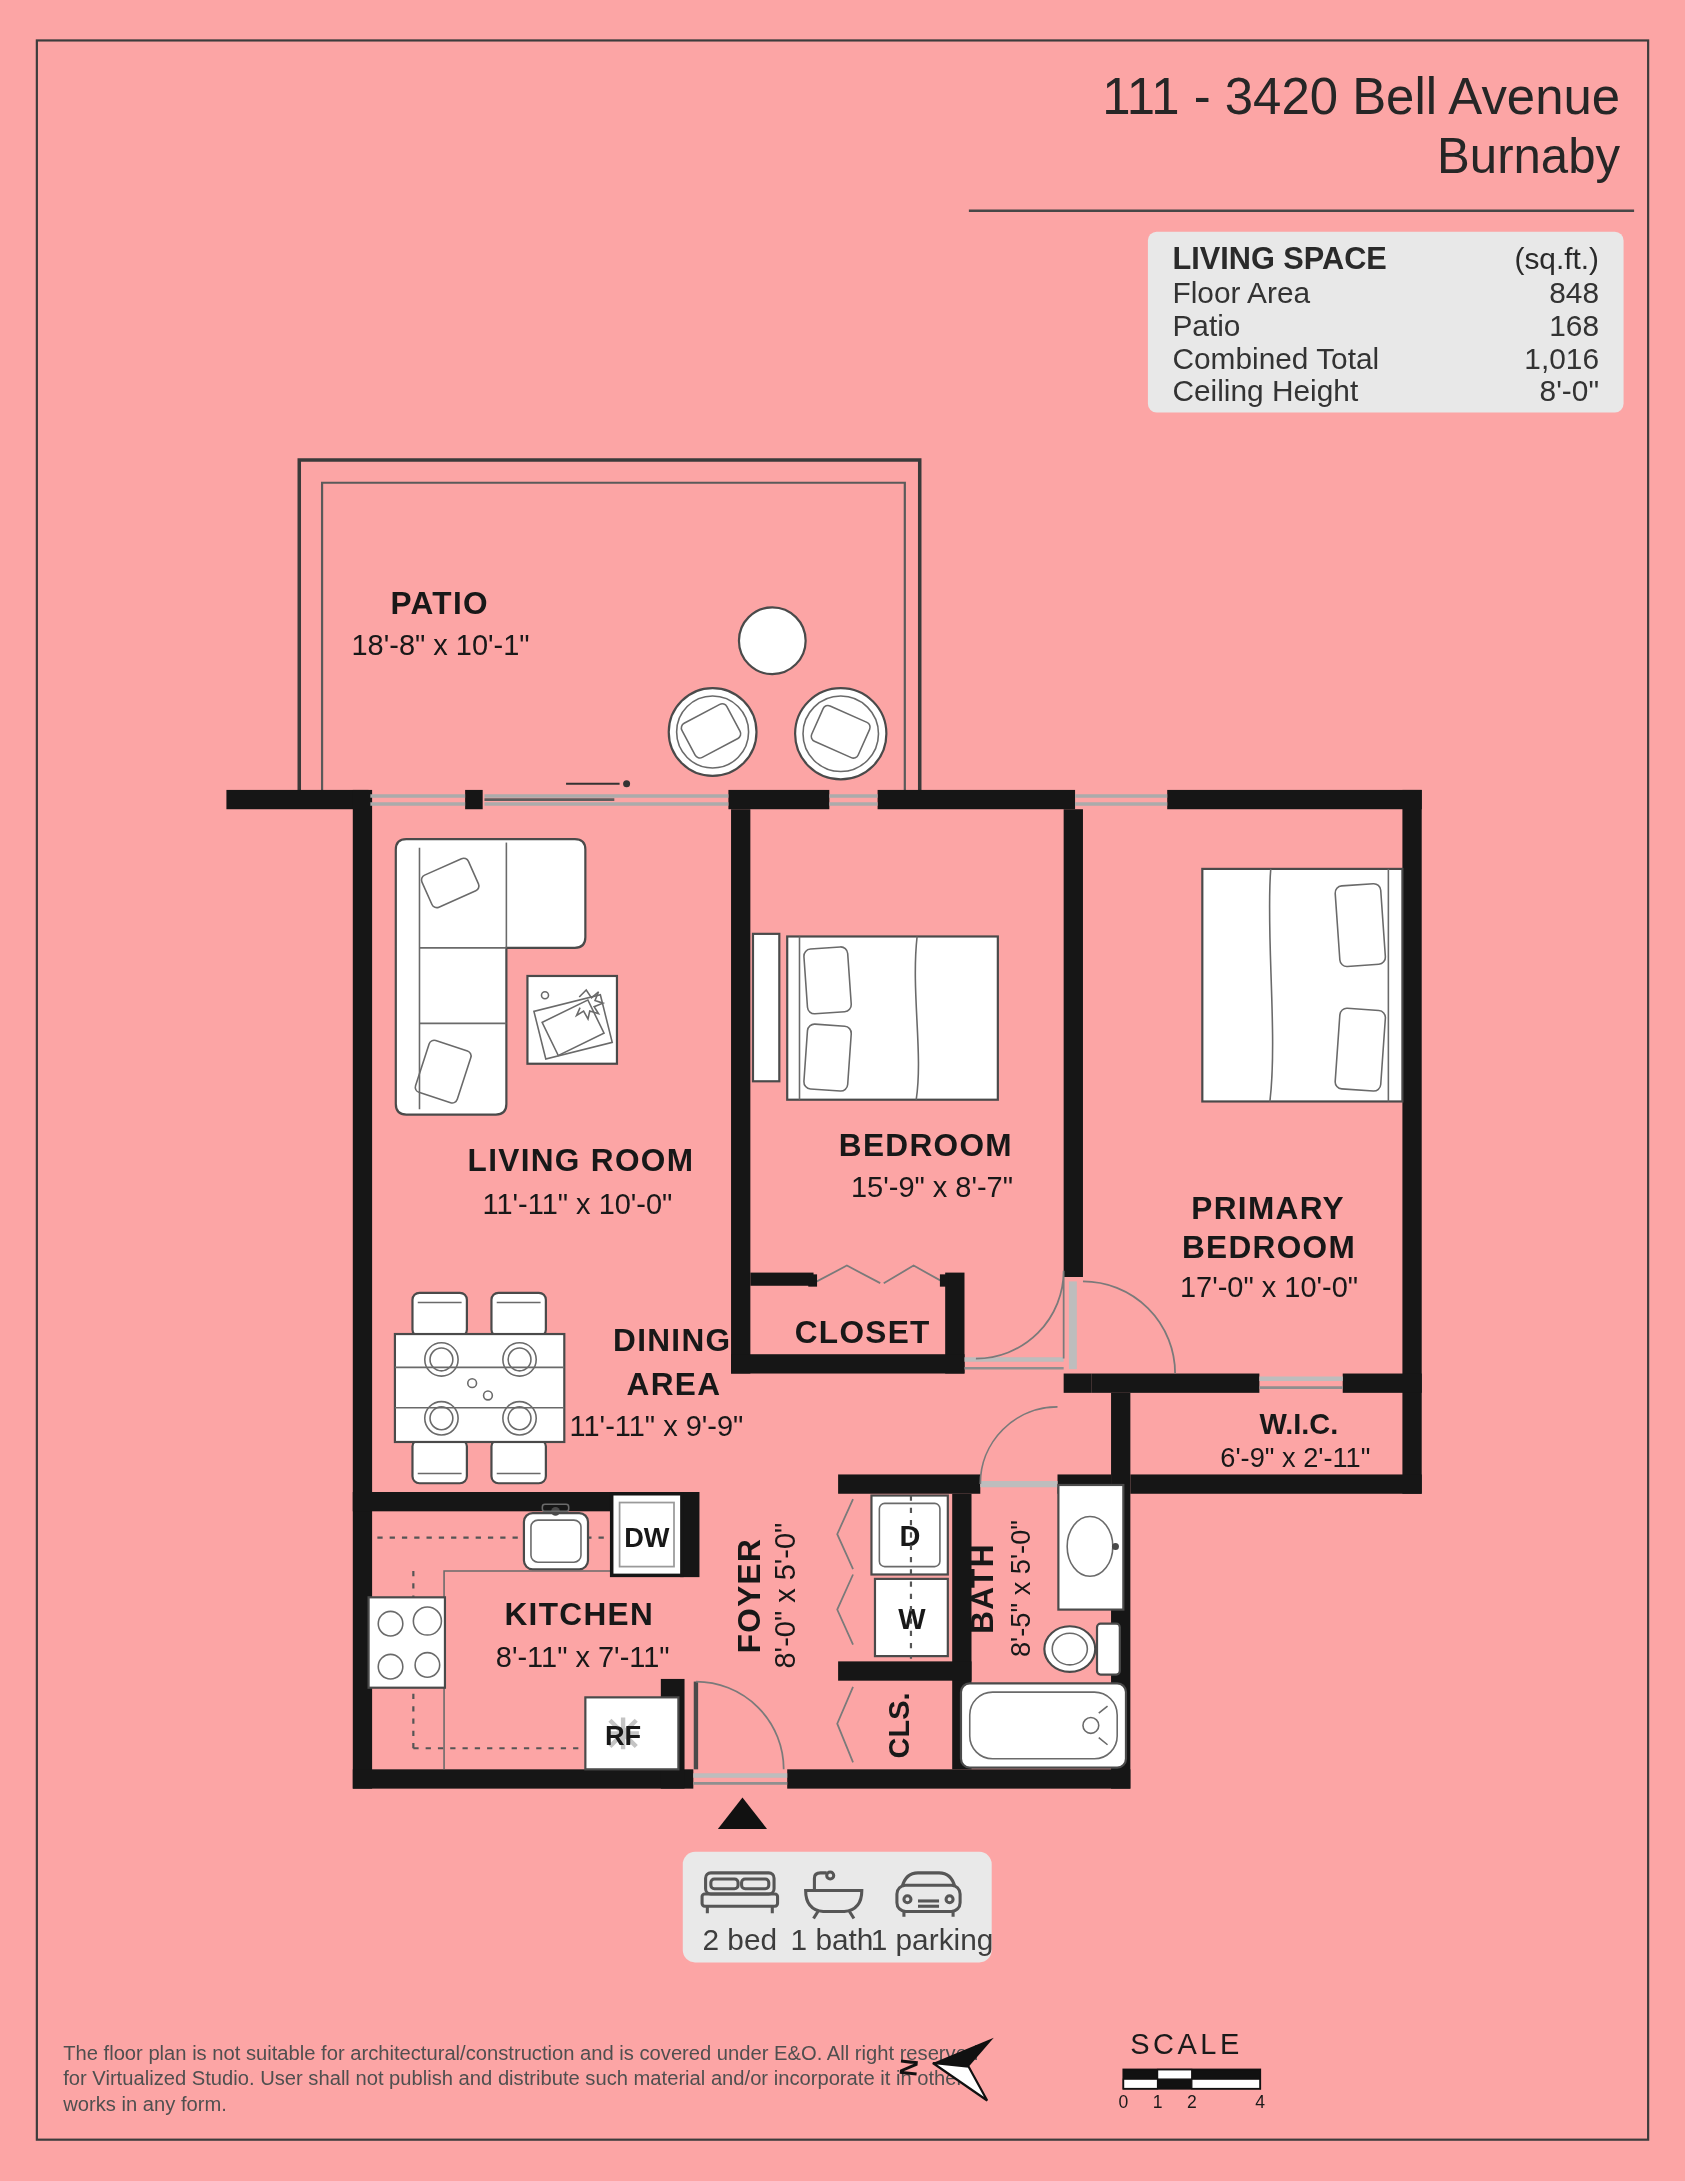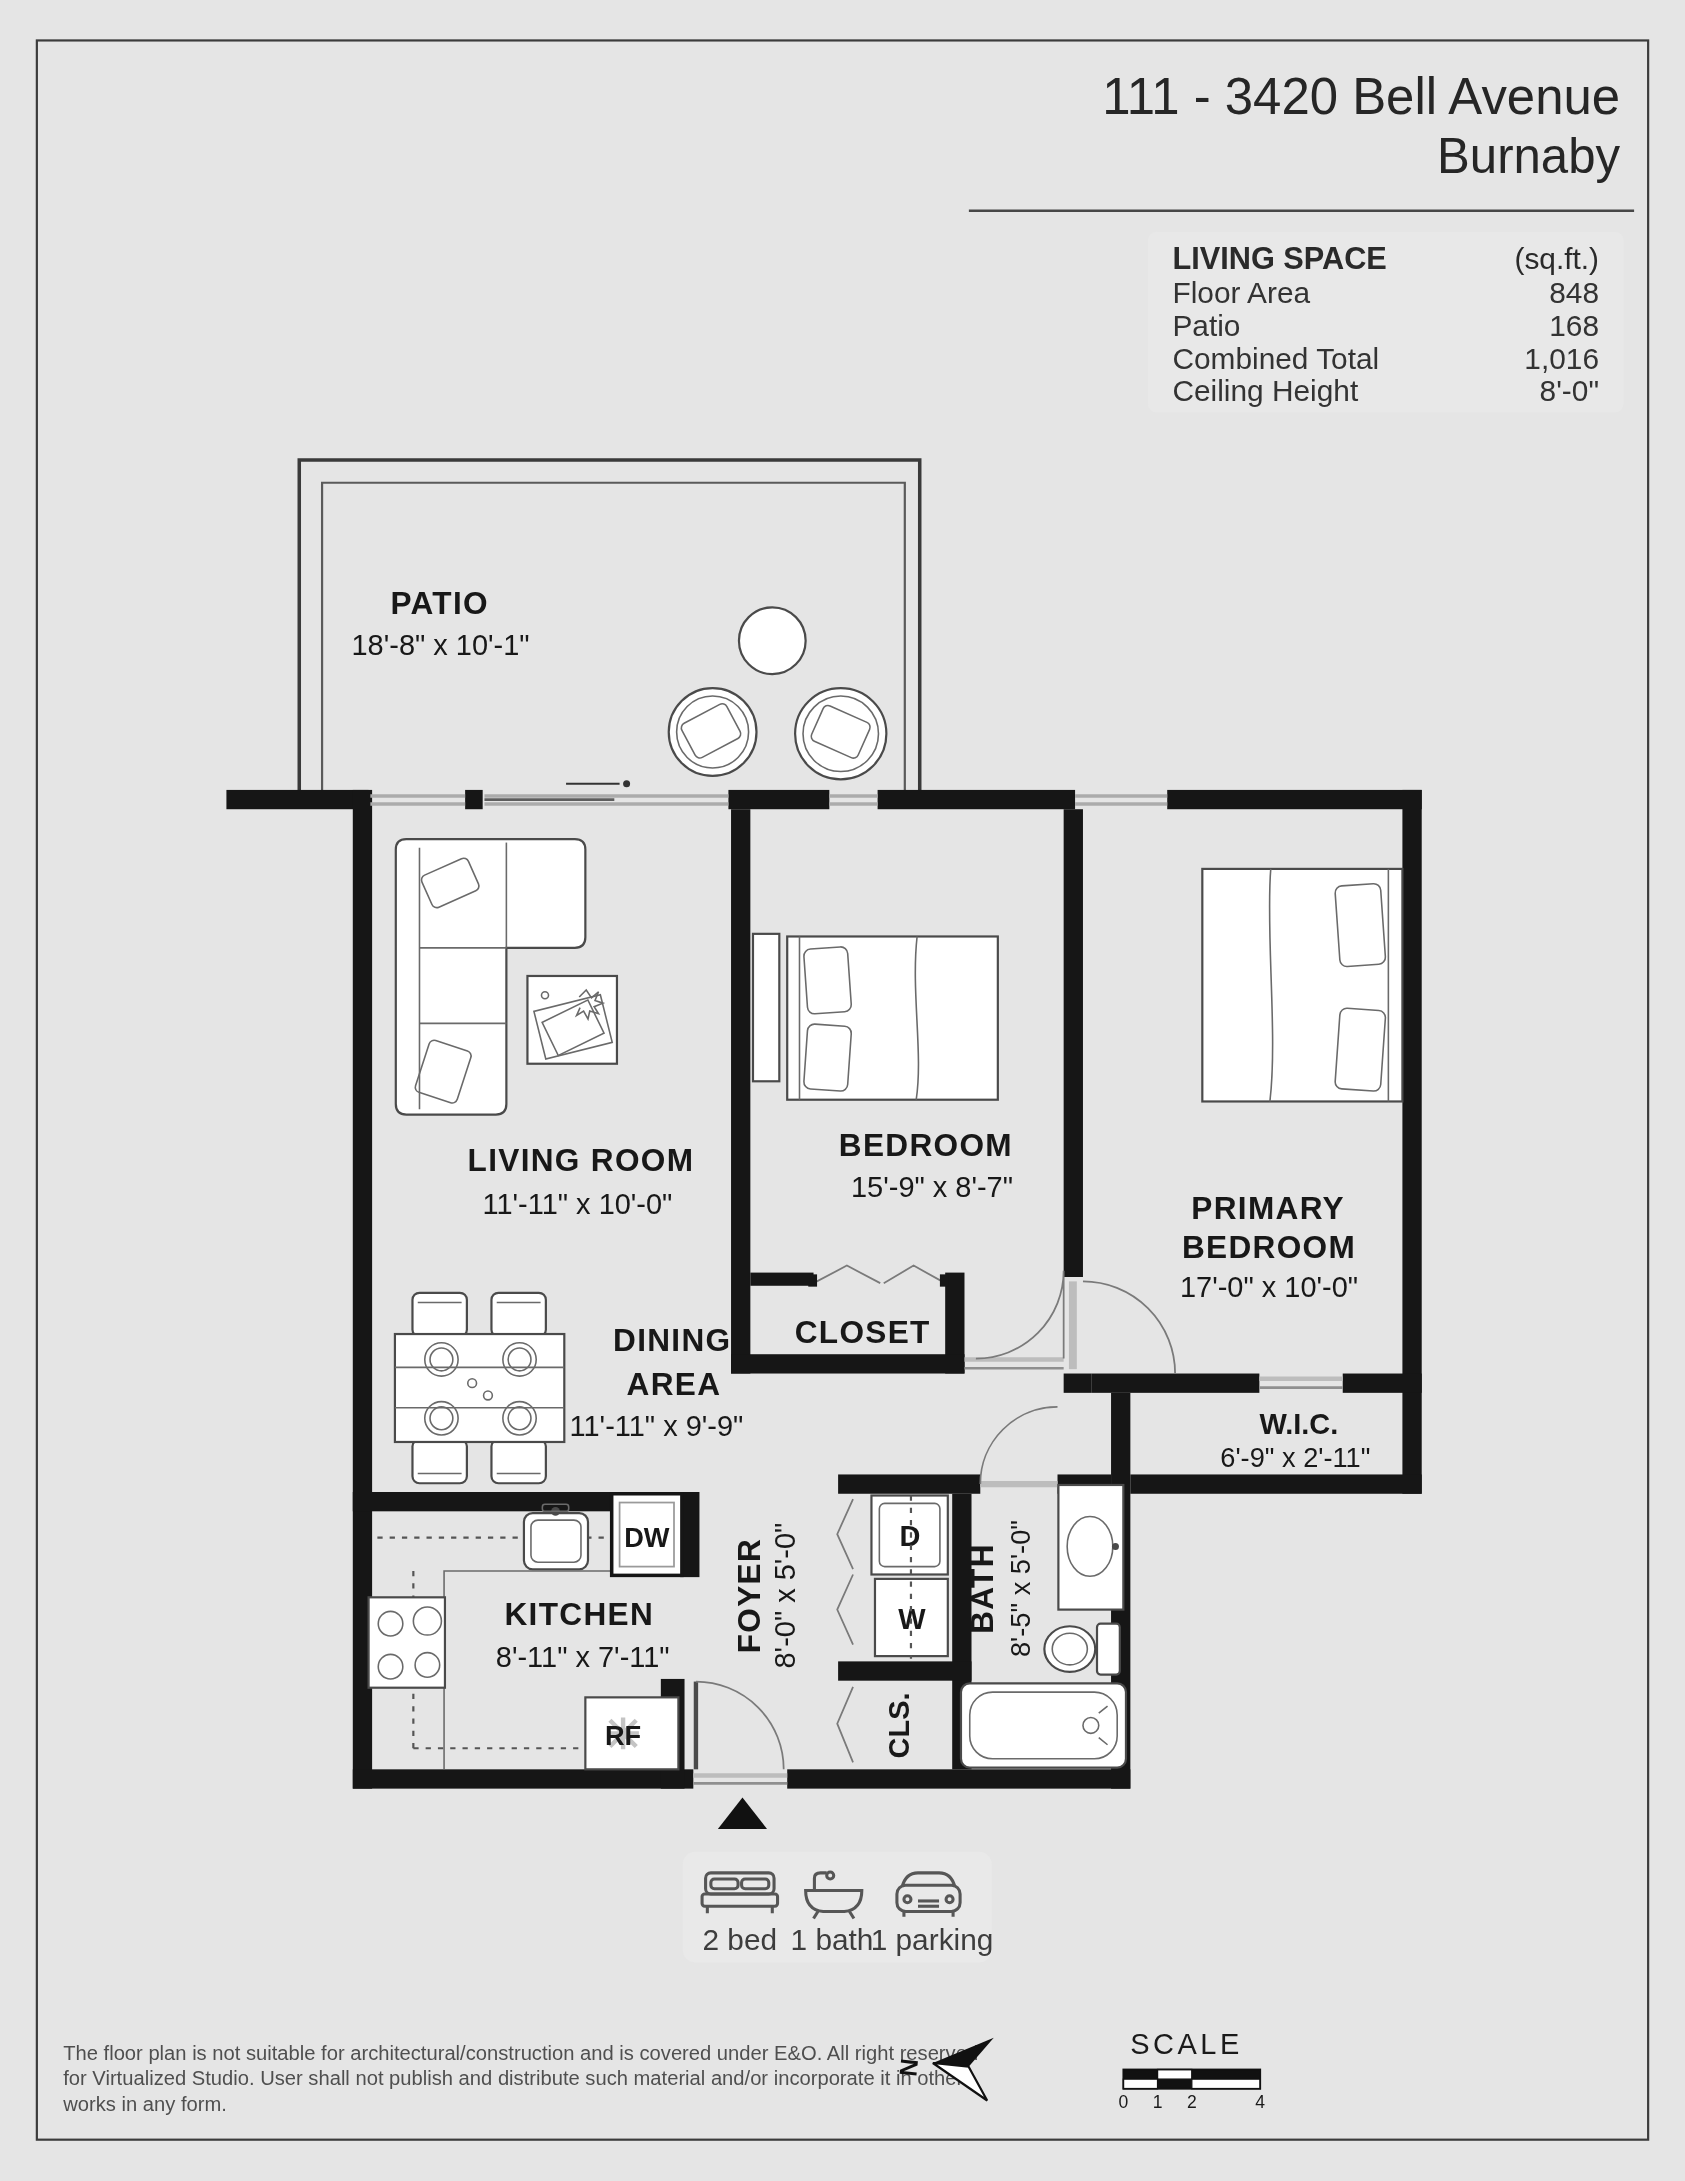--- a/index.html
+++ b/index.html
@@ -1,16 +1,16 @@
 <!DOCTYPE html>
 <html style="font-size:14px"><head>
 <meta charset="utf-8">
 <style>
   html,body{margin:0;padding:0;background:#ffffff;}
-  .page{position:relative;width:1685px;height:2181px;background:#e5e5e5;font-family:"Liberation Sans",sans-serif;}
+  .page{position:relative;width:1685px;height:2181px;background:#fca5a5;font-family:"Liberation Sans",sans-serif;}
   svg{position:absolute;top:0;left:0;}
   text{fill:#1e1e1e;}
   .title1{font-size:58px;font-weight:400;fill:#262626;}
   .title2{font-size:56px;font-weight:400;fill:#262626;}
   .spec-head{font-size:35px;font-weight:700;fill:#2a2a2a;}
   .spec-unit{font-size:34px;font-weight:400;fill:#2a2a2a;}
   .spec-label{font-size:34px;font-weight:400;fill:#333;}
   .room-label{font-size:36px;font-weight:600;letter-spacing:1.5px;fill:#181818;}
   .room-dims{font-size:33px;font-weight:500;fill:#181818;}
   .small-label{font-size:33px;font-weight:600;fill:#181818;}

